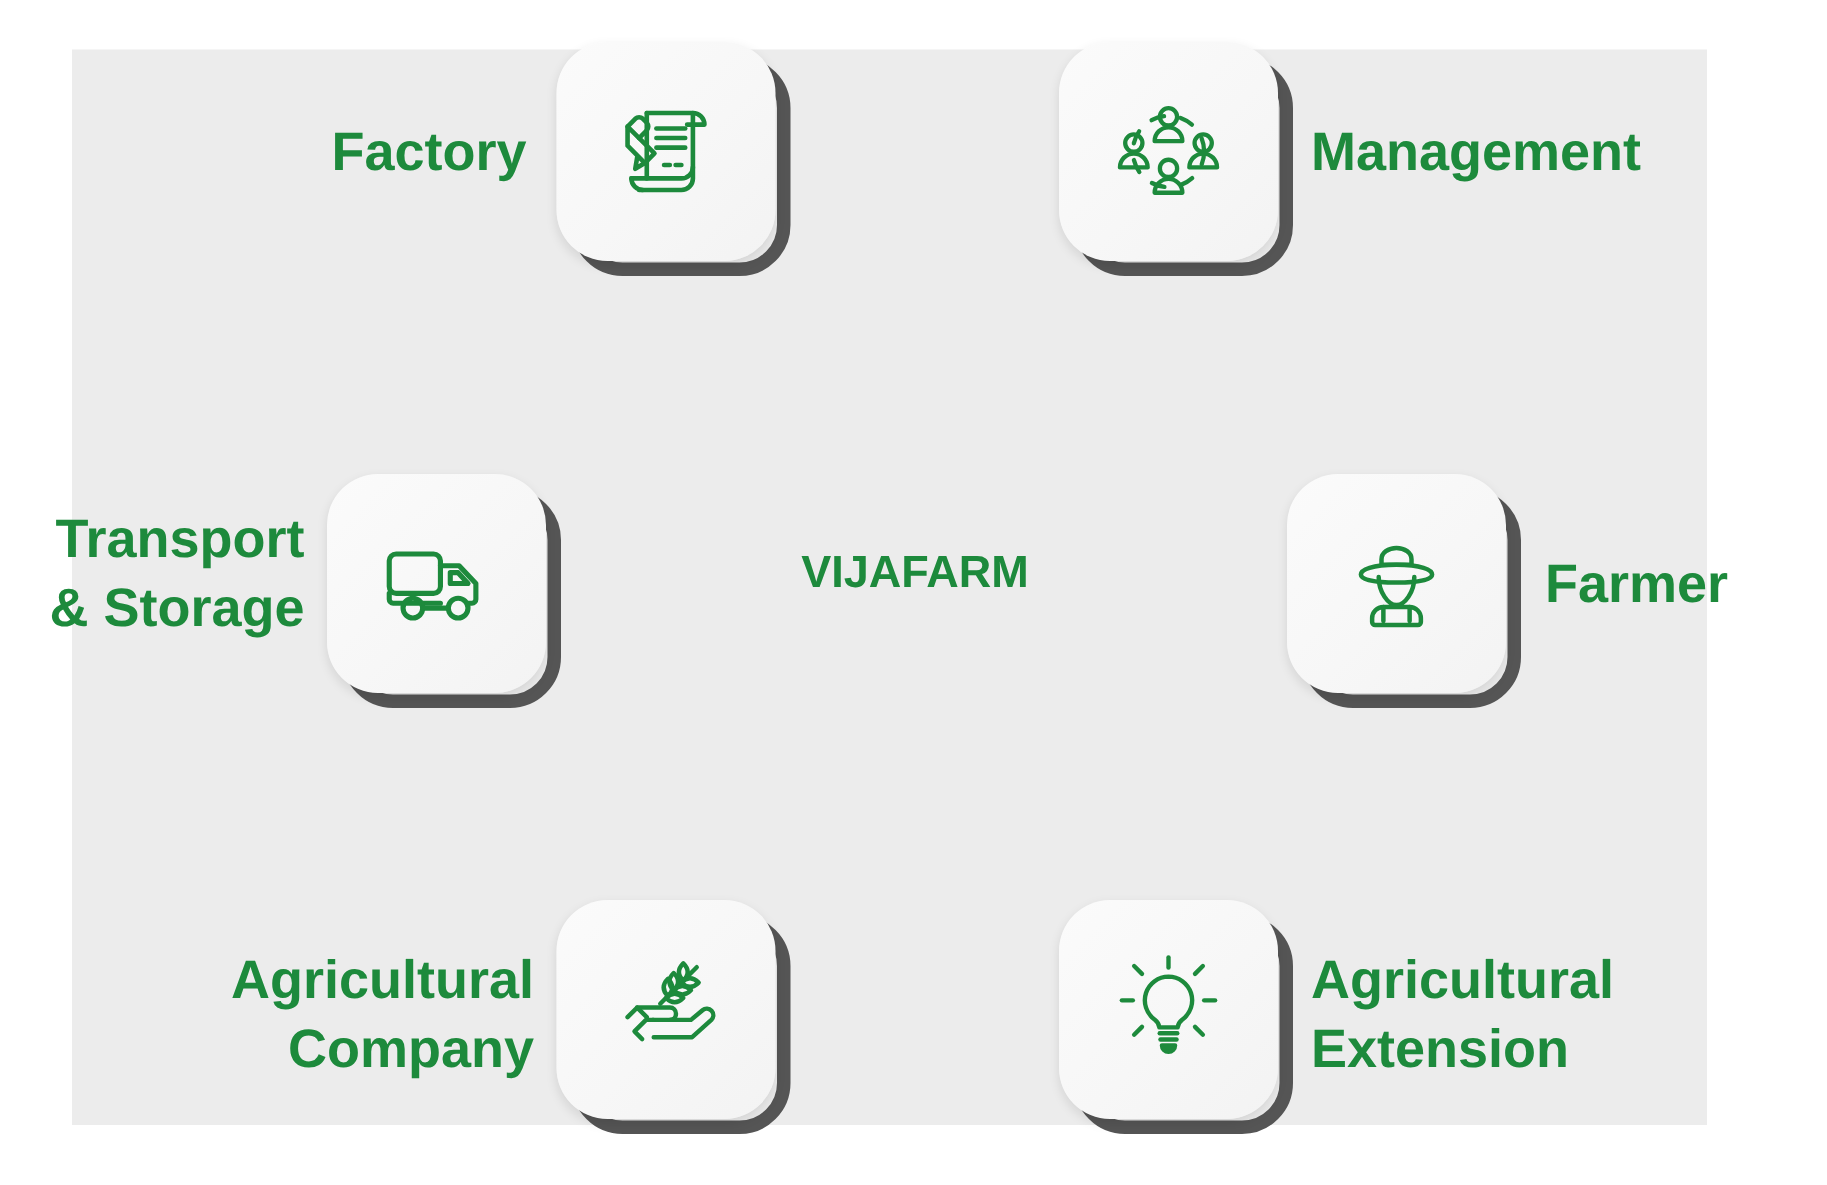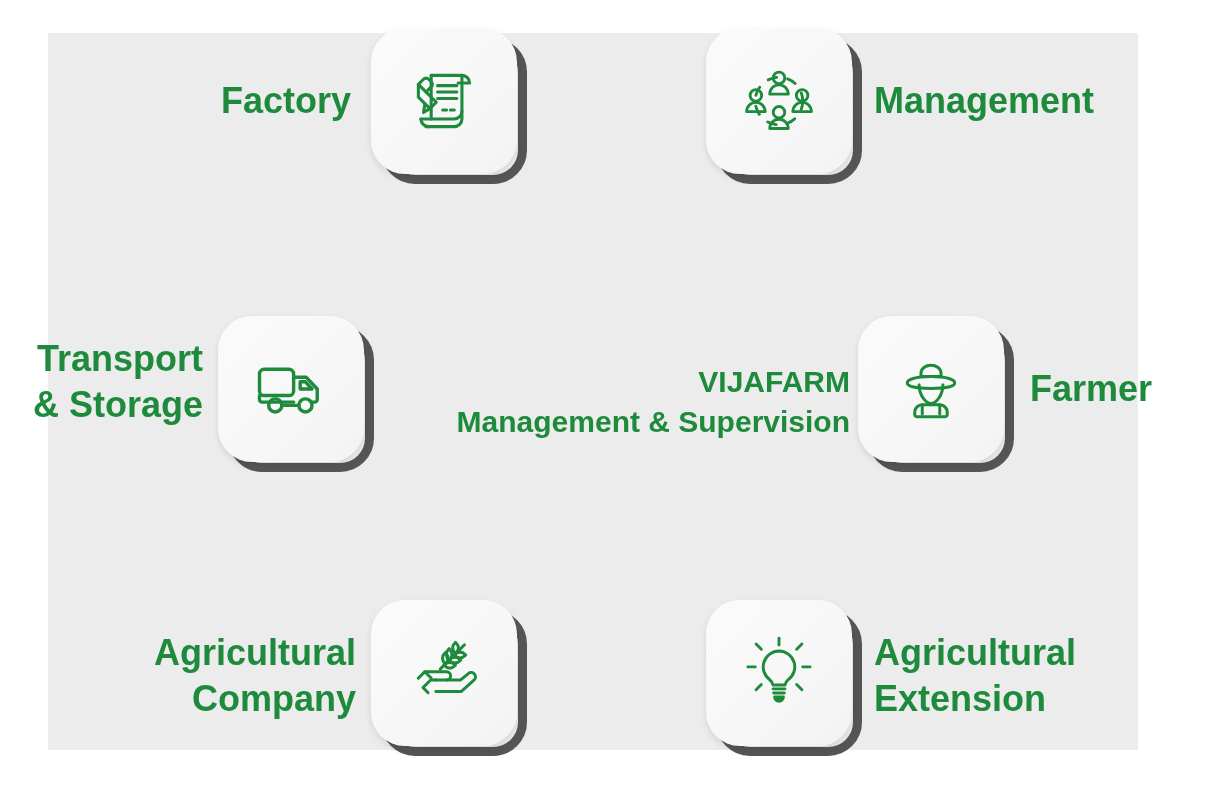--- a/index.html
+++ b/index.html
@@ -84,21 +84,21 @@
   .label.left-align {
     text-align: left;
   }
 
   
   #center-title {
     position: absolute;
     left: 370px;
     top: 362px;
     width: 480px;
-    text-align: right;
+    text-align: center;
     color: #1d8a3c;
     font-weight: bold;
     font-size: 30px;
     line-height: 1.32;
   }
   #center-title .ct-line { display: block; }
 
   
   #node-factory              { left: 371px; top: 28px; }
   #node-factory .lbl         { left: -180px; top: 50px; width: 160px; }
@@ -120,21 +120,20 @@
 </style>
 </head>
 <body>
 
 <div id="stage">
 
   <div id="panel"></div>
 
   <div id="center-title">
     <span class="ct-line">VIJAFARM</span>
-    <span class="ct-line">Management &amp; Supervision</span>
   </div>
 
   <div class="node" id="node-factory">
     <div class="card">
       <div class="outline"></div>
       <div class="tile">
         <span>
           <svg width="82" height="82" viewBox="0 0 64 64" fill="none" stroke="#1d8a3c" stroke-width="2.4" stroke-linecap="round" stroke-linejoin="round">
             <path d="M22 12 h24 a6 6 0 0 1 6 6 h-9"></path>
             <path d="M22 12 v34"></path>

